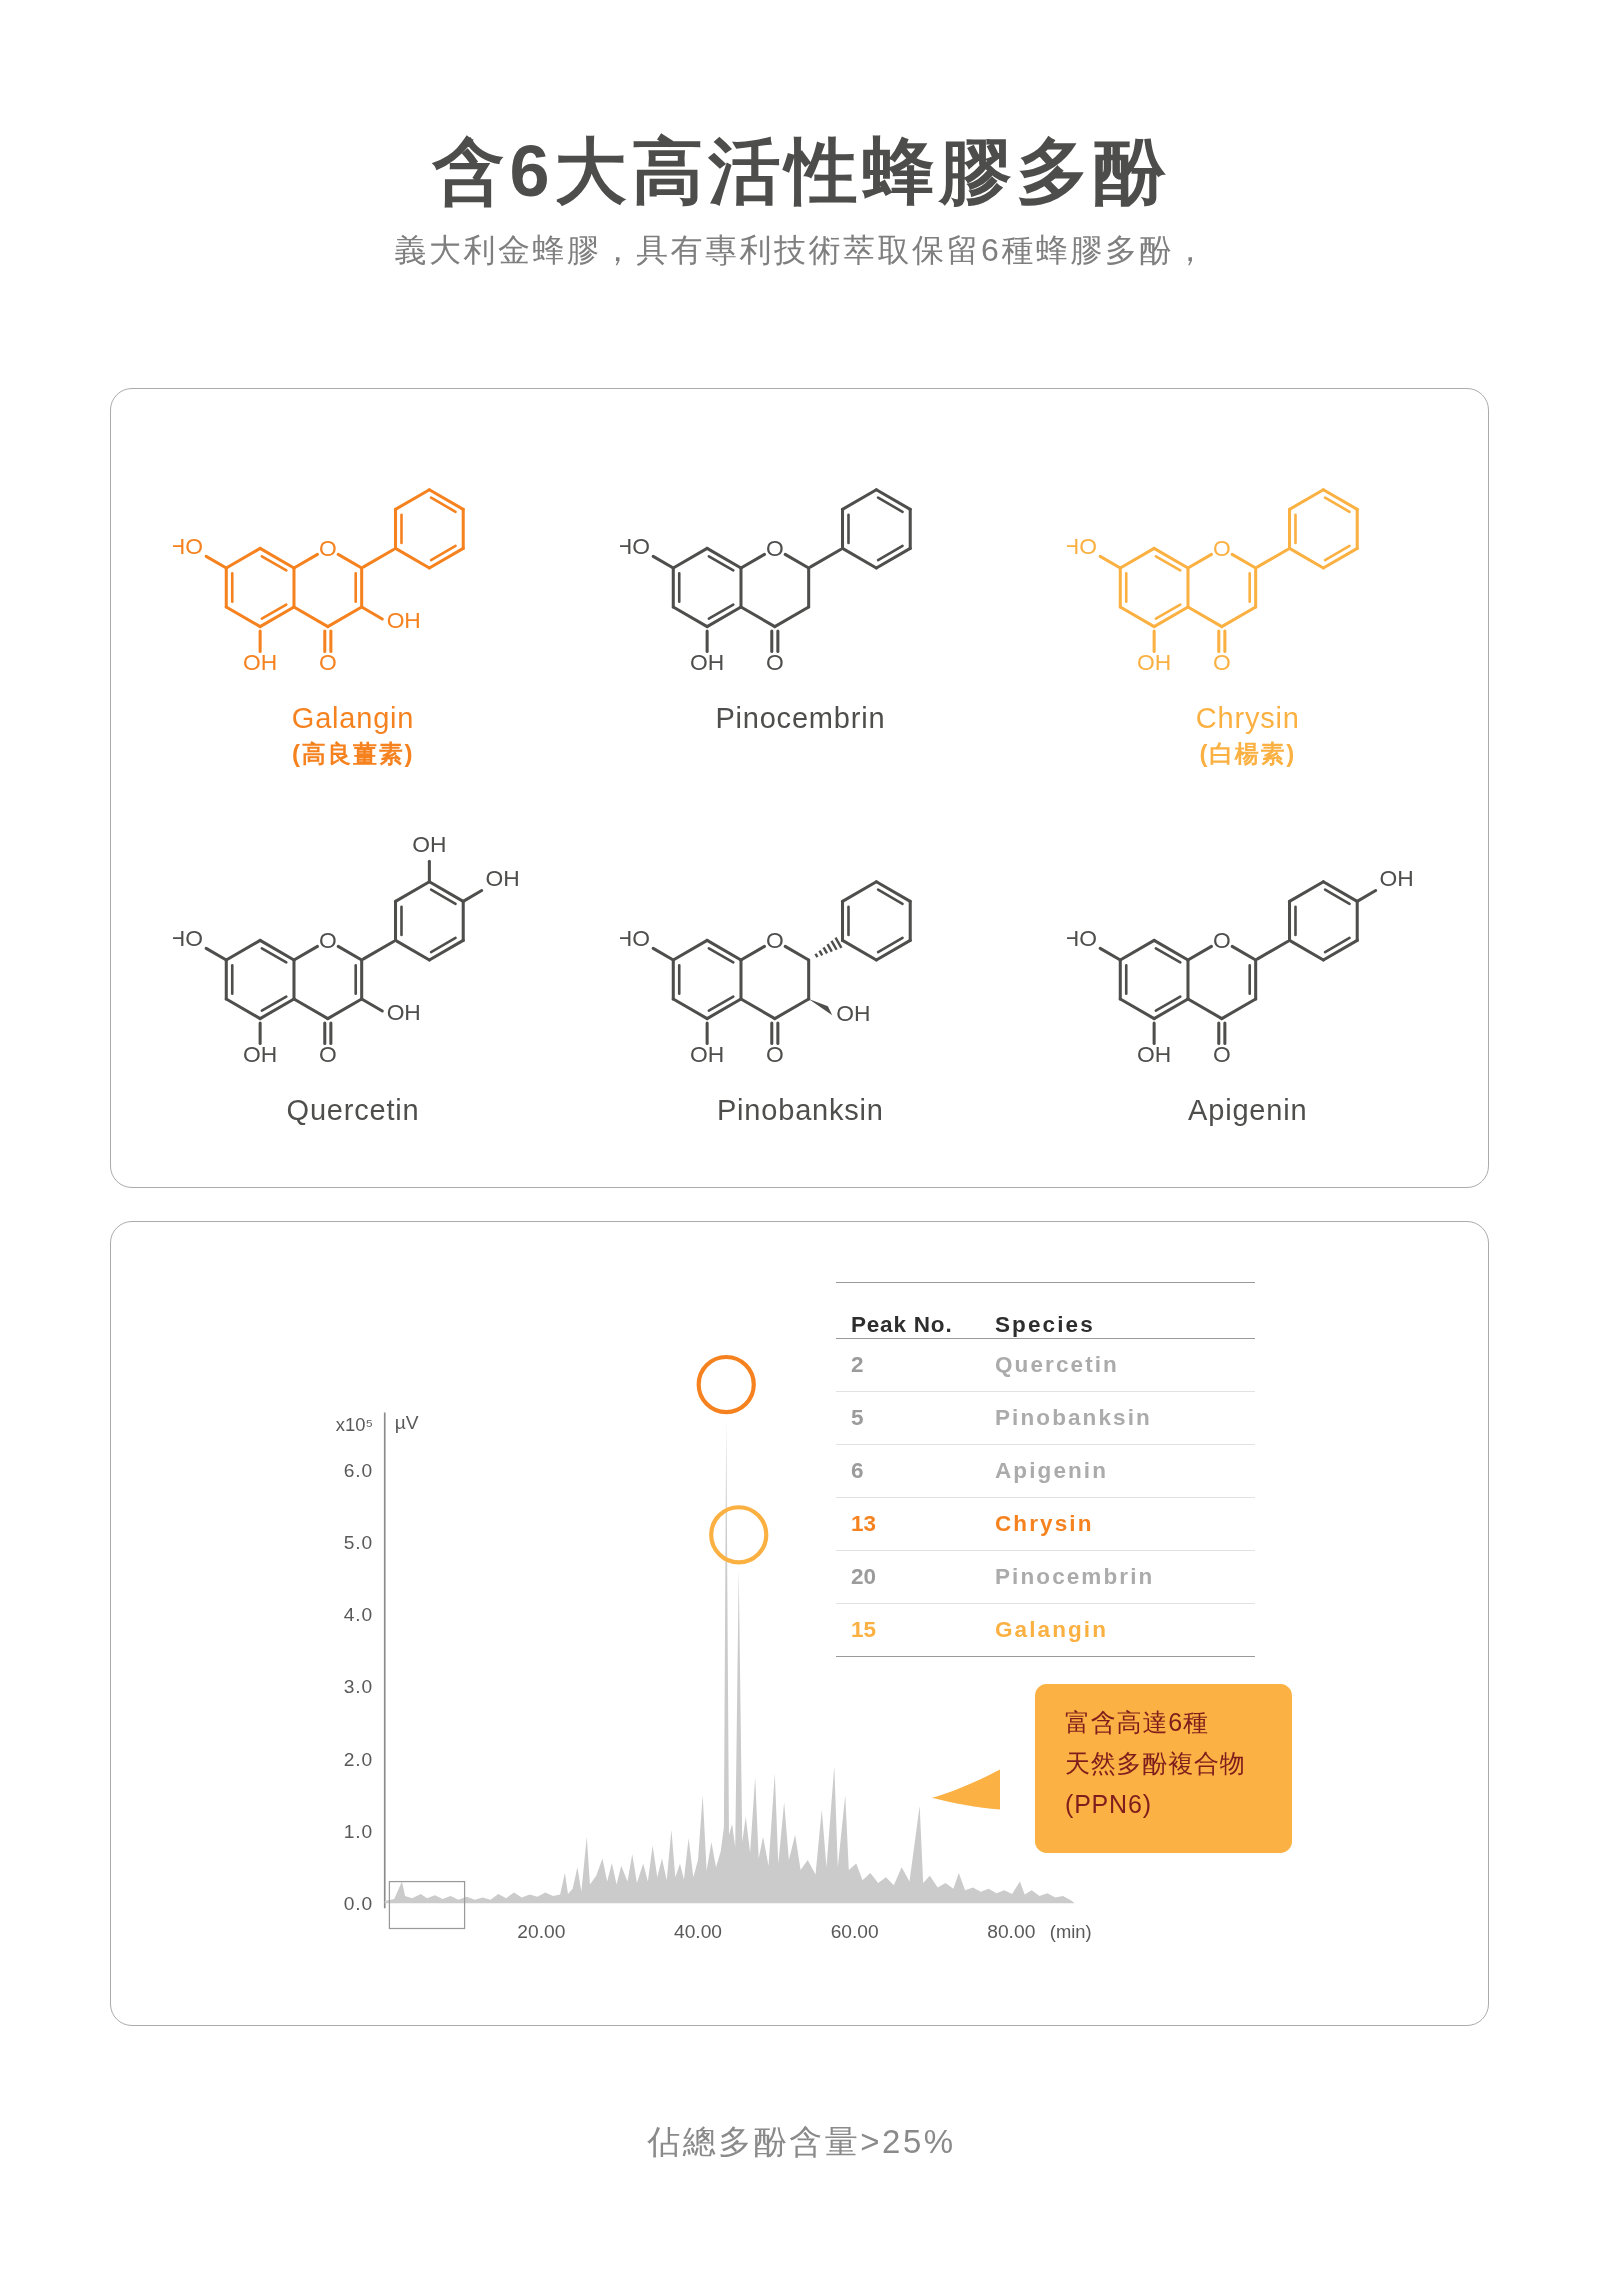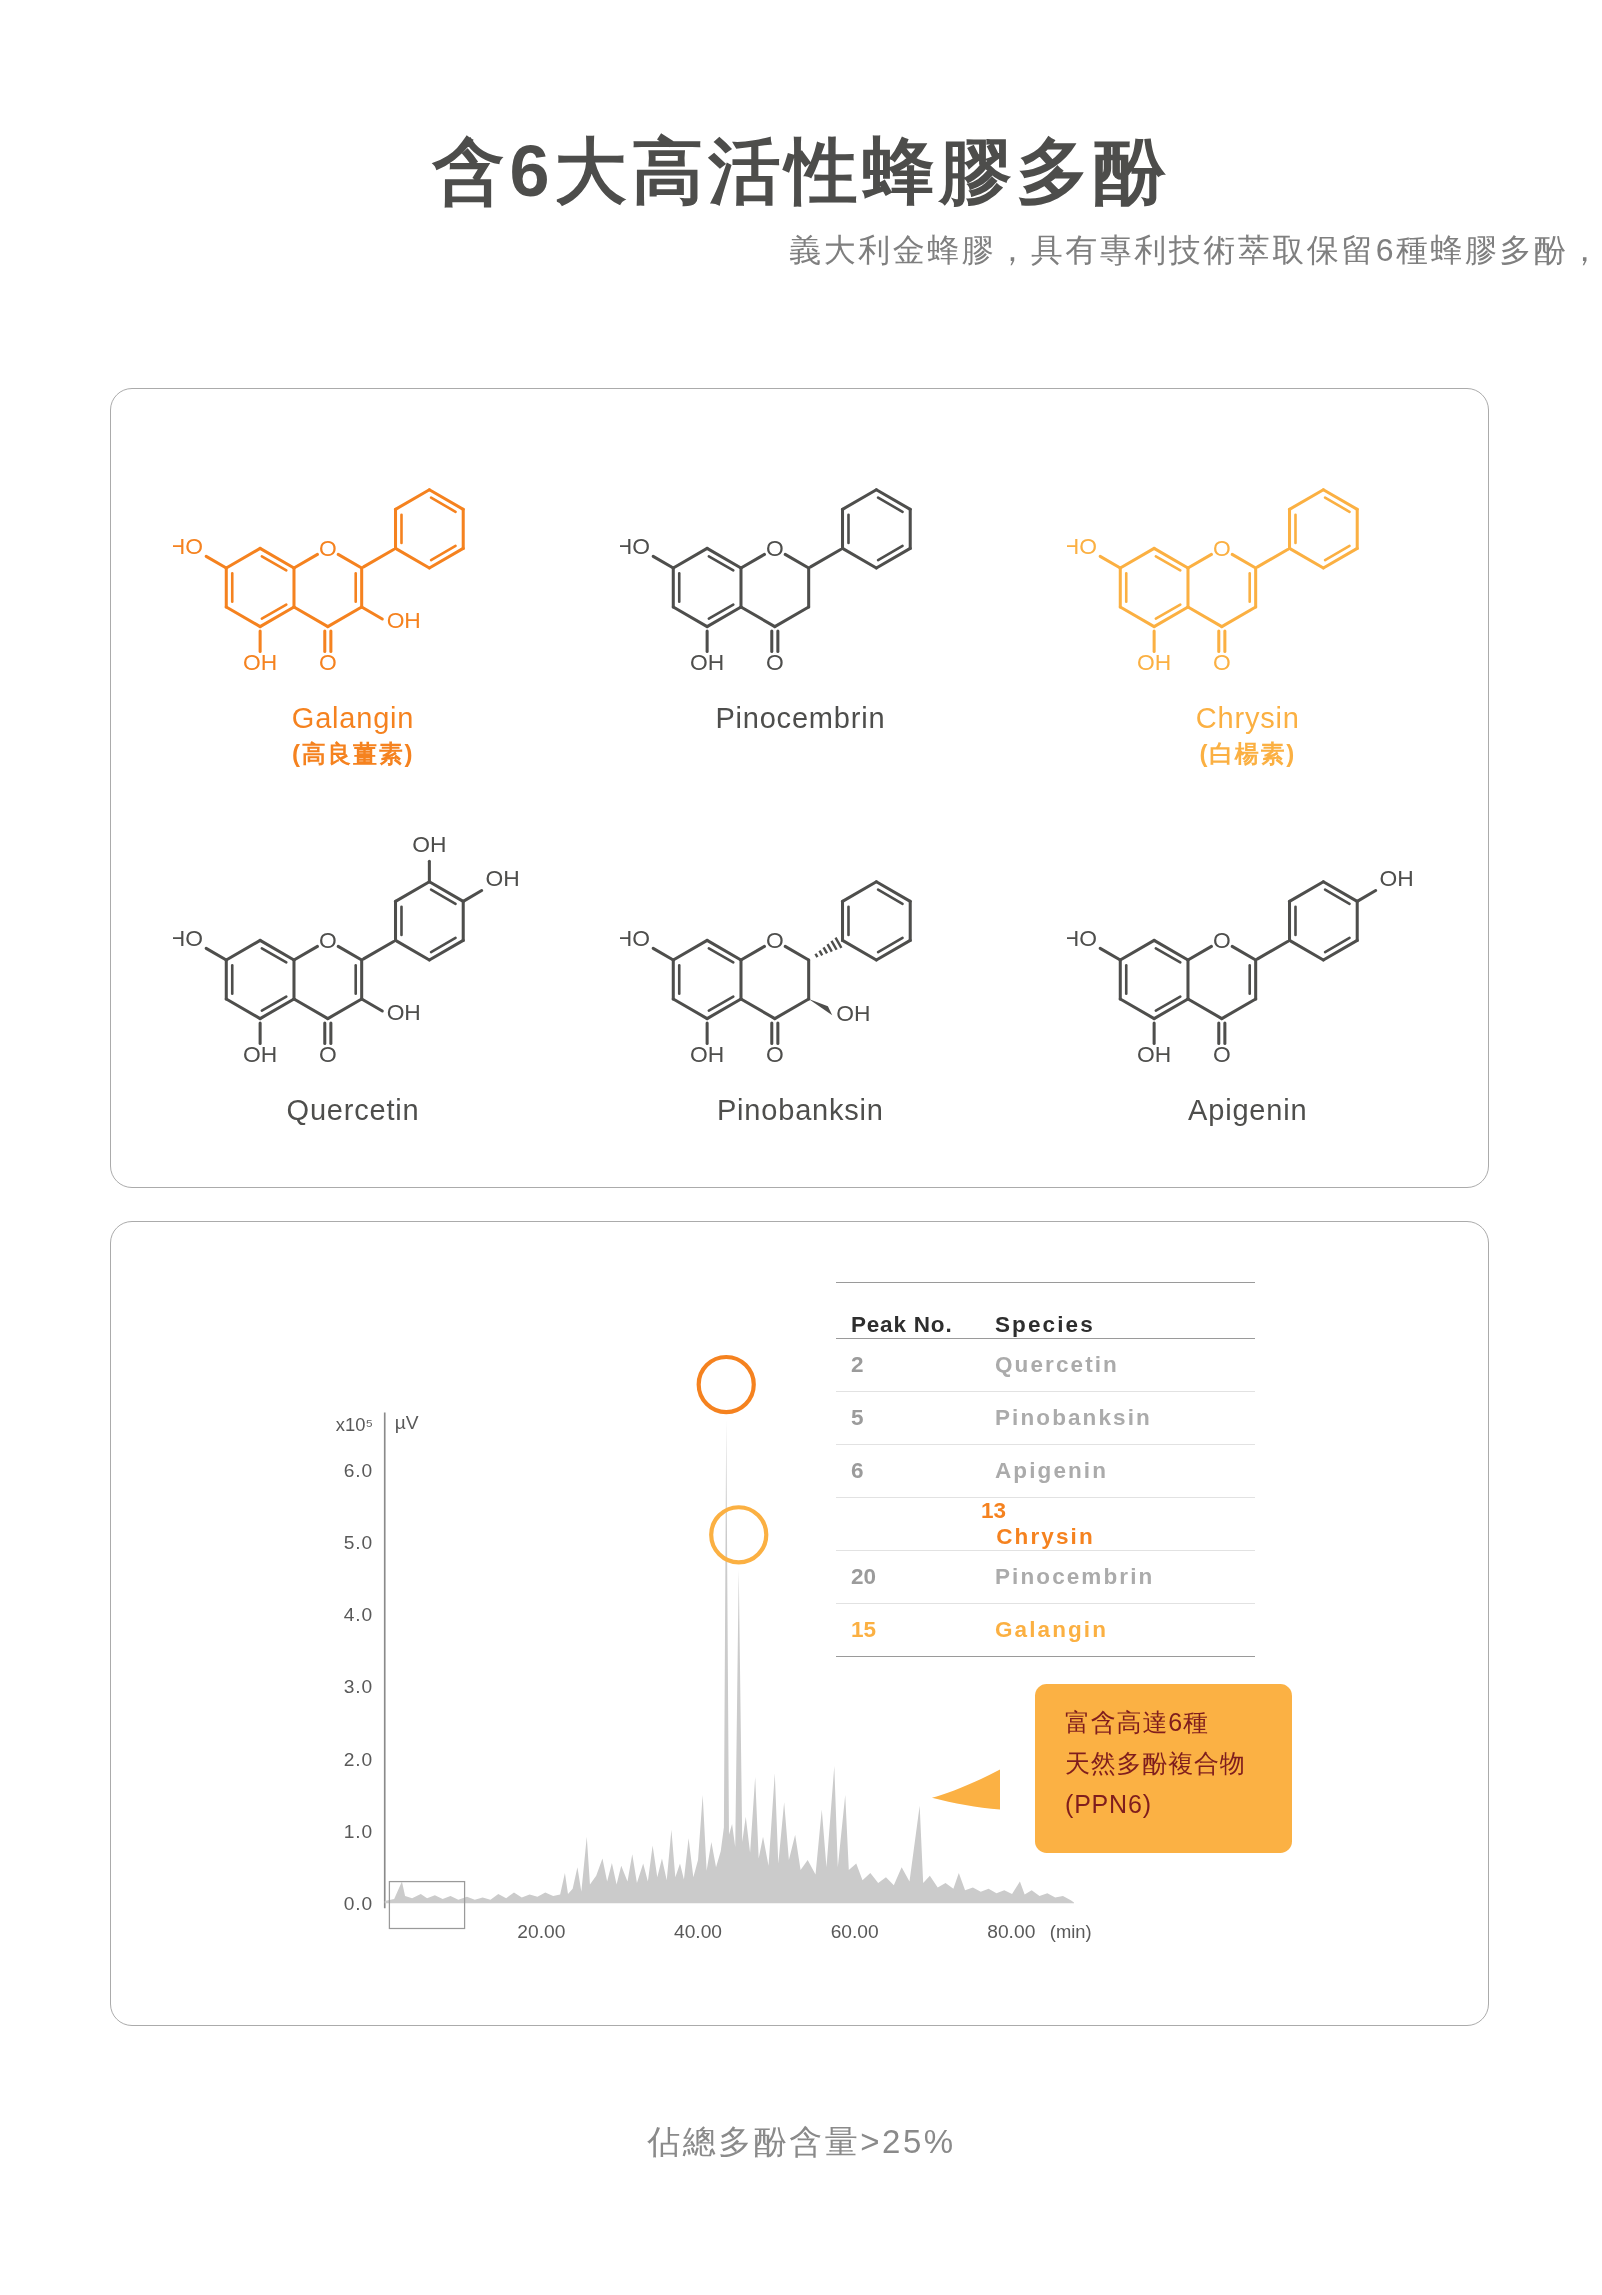--- a/index.html
+++ b/index.html
@@ -2,21 +2,21 @@
 <html style="font-size:13.4px"><head>
 <meta charset="utf-8">
 <style>
   html,body{margin:0;padding:0;background:#fff;}
   body{font-family:"Liberation Sans",sans-serif;-webkit-font-smoothing:antialiased;}
   #page{position:relative;width:1603px;height:2295px;background:#ffffff;overflow:hidden;margin-top:47px;}
 
   
   .page-title{position:absolute;top:77px;left:0;width:100%;text-align:center;
     font-size:72px;font-weight:bold;color:#4d4d4b;letter-spacing:5px;}
-  .page-subtitle{position:absolute;top:177px;left:0;width:100%;text-align:right;
+  .page-subtitle{position:absolute;top:177px;left:0;width:100%;text-align:center;
     font-size:32px;color:#7f7f7f;letter-spacing:2.5px;line-height:53px;}
 
   
   .card{position:absolute;left:110px;width:1379px;border:1.7px solid #ababab;border-radius:22px;background:#fff;box-sizing:border-box;}
   #card-structures{top:341px;height:800px;}
   #card-chart{top:1174px;height:805px;}
 
   
   .mol-grid{position:absolute;top:25px;left:18.4px;width:1342px;display:grid;
     grid-template-columns:1fr 1fr 1fr;grid-template-rows:392px 376px;}
@@ -351,21 +351,21 @@
         <span class="pt-col2">Quercetin</span>
       </div>
       <div class="pt-row">
         <span class="pt-col1">5</span>
         <span class="pt-col2">Pinobanksin</span>
       </div>
       <div class="pt-row">
         <span class="pt-col1">6</span>
         <span class="pt-col2">Apigenin</span>
       </div>
-      <div class="pt-row hl" style="color: rgb(245, 130, 31); flex-direction: column;">
+      <div class="pt-row hl" style="color: rgb(245, 130, 31);">
         <span class="pt-col1">13</span>
         <span class="pt-col2">Chrysin</span>
       </div>
       <div class="pt-row">
         <span class="pt-col1">20</span>
         <span class="pt-col2">Pinocembrin</span>
       </div>
       <div class="pt-row hl" style="color: rgb(251, 176, 66);">
         <span class="pt-col1">15</span>
         <span class="pt-col2">Galangin</span>

